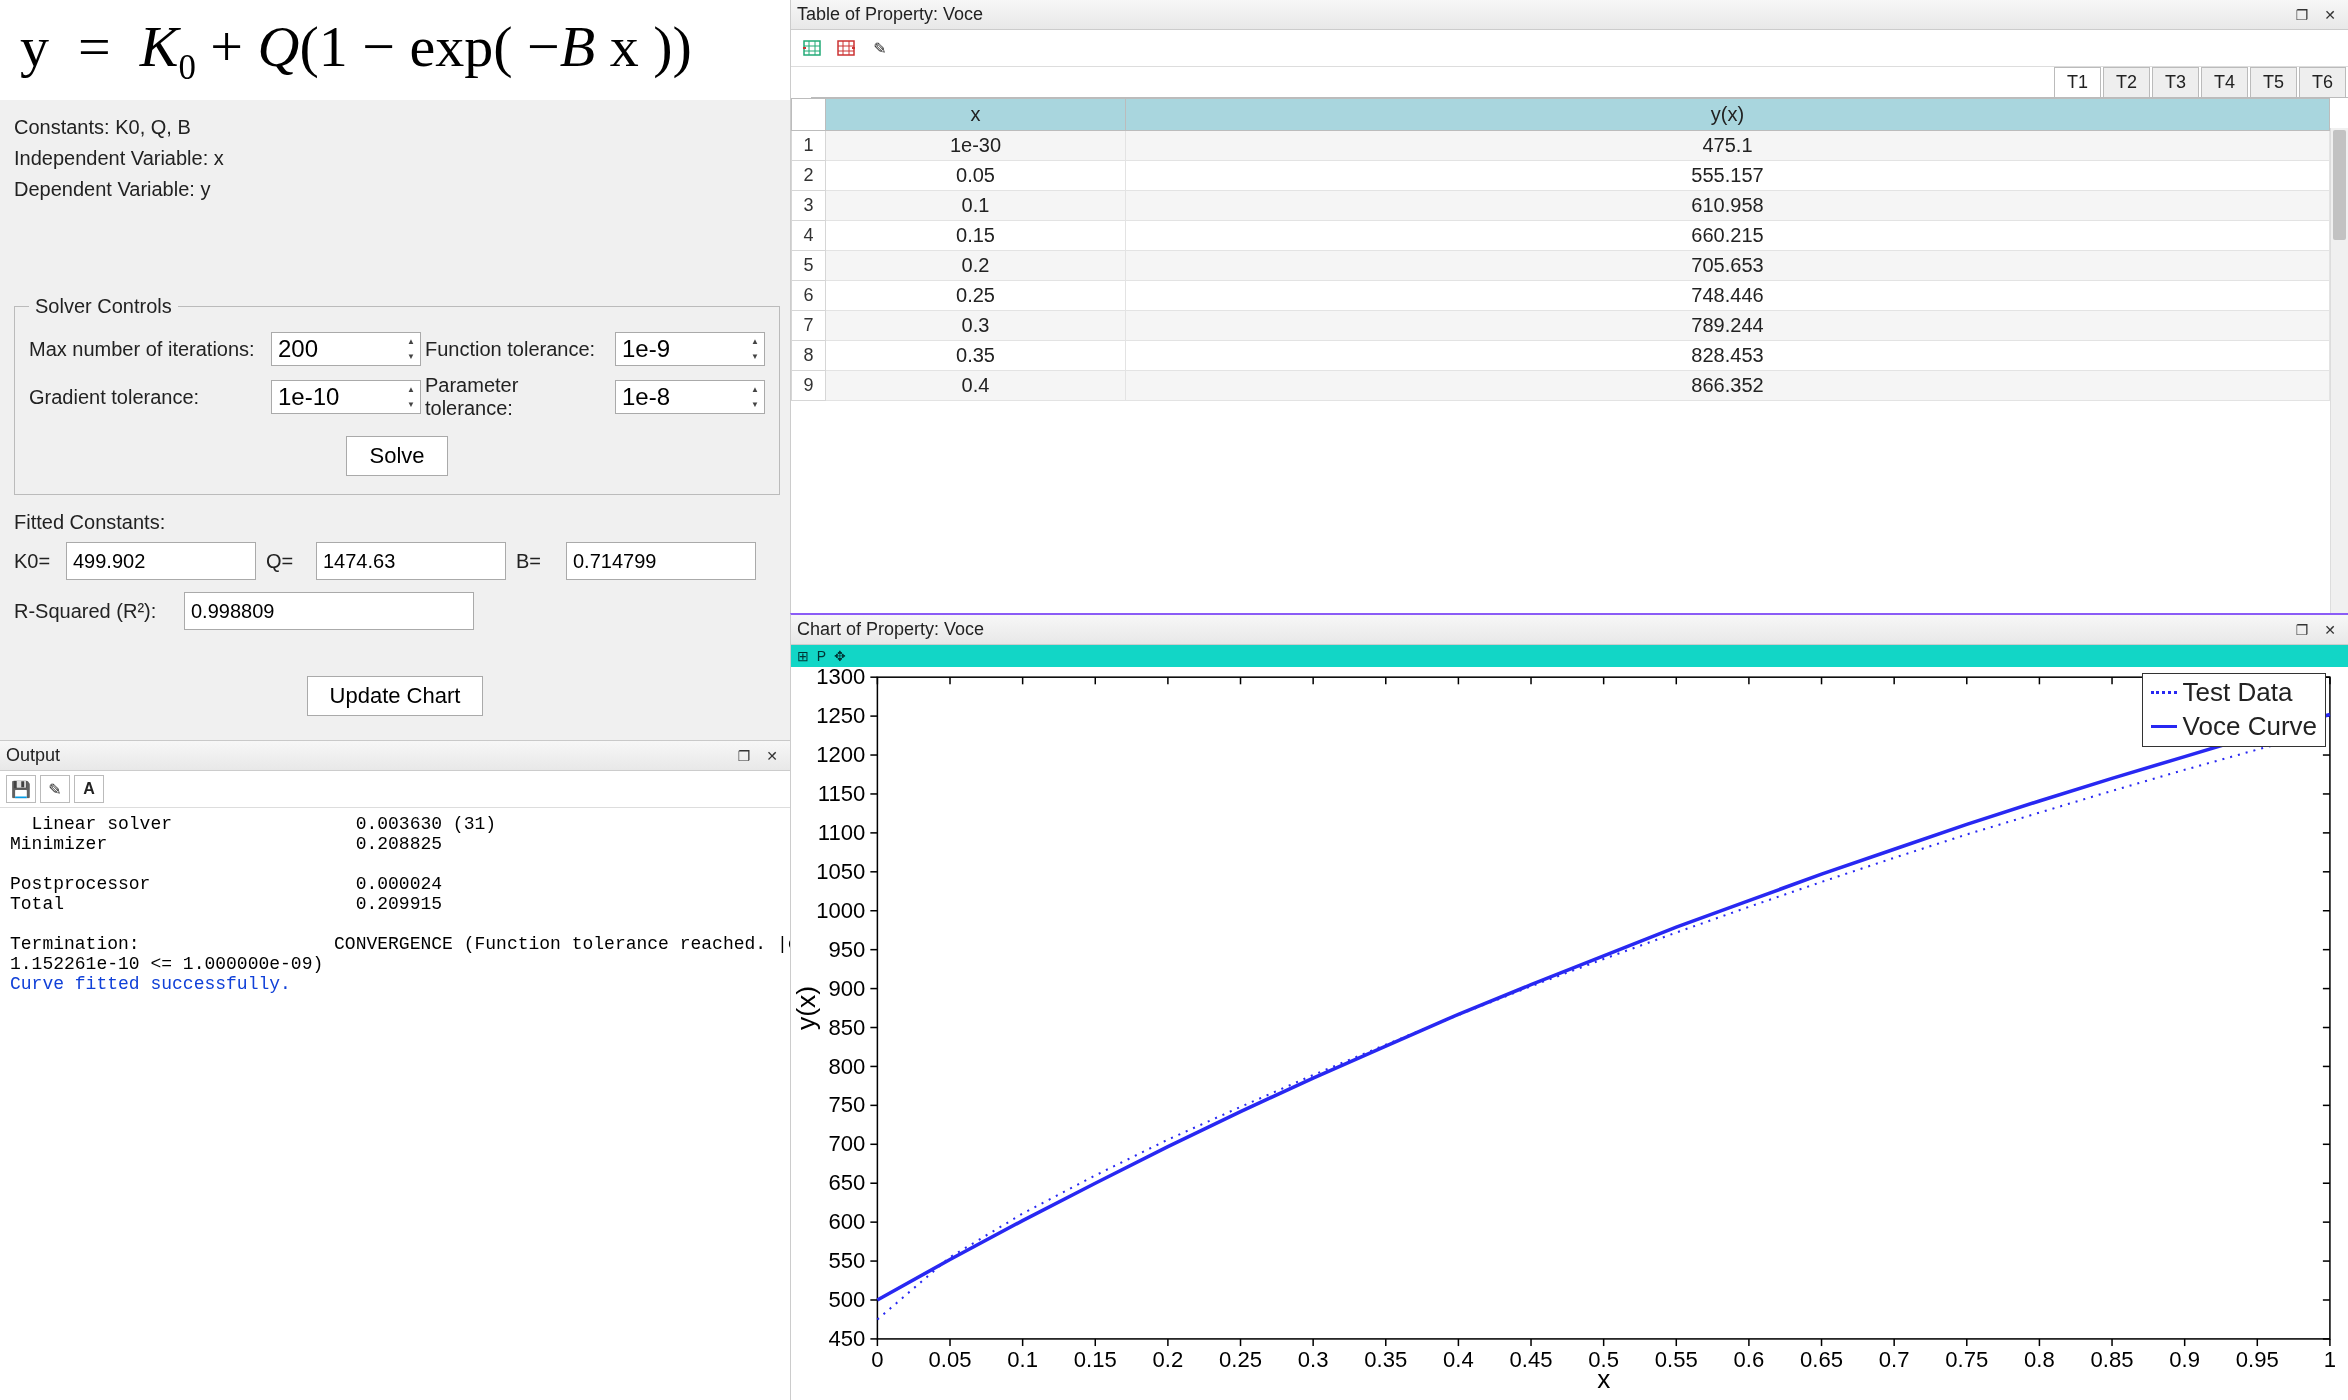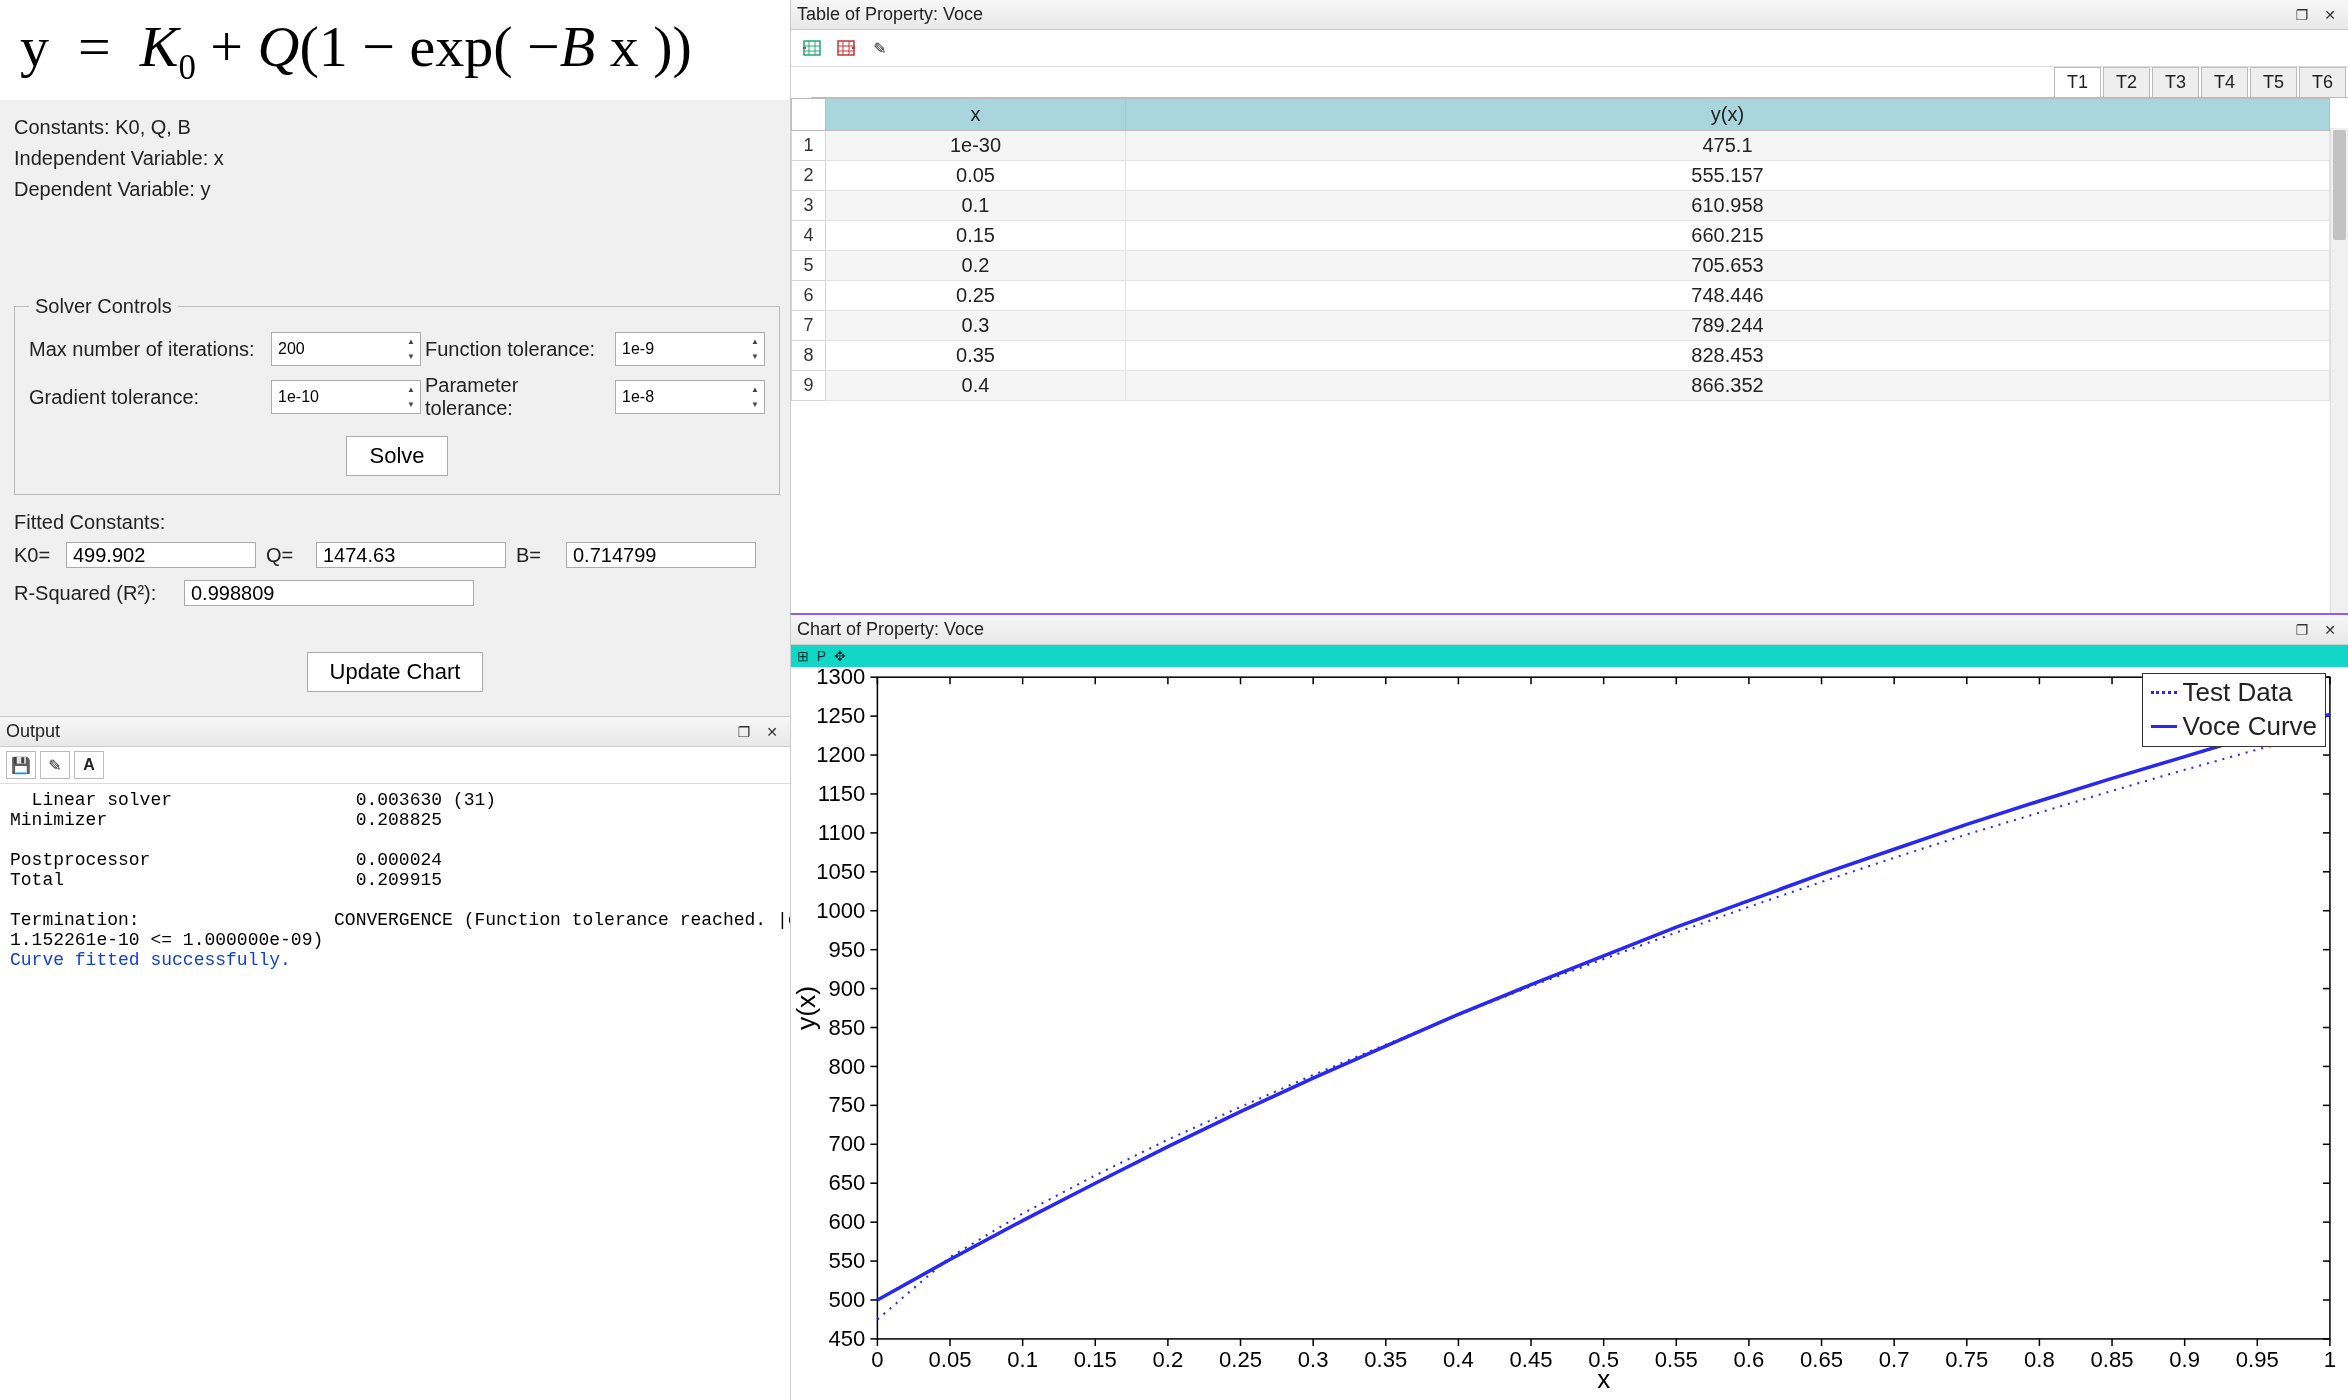--- a/index.html
+++ b/index.html
@@ -51,21 +51,21 @@
     align-items: center;
     gap: 6px 4px;
     margin-bottom: 8px;
   }
   .spin {
     position: relative;
   }
   .spin input {
     width: 100%;
     height: 34px;
-    font-size: 16px;
+    font-size: 24px;
     padding: 2px 22px 2px 6px;
     border: 1px solid #aaa;
     background: #fff;
   }
   .spin .arrows {
     position: absolute;
     right: 2px; top: 2px;
     width: 16px; height: 30px;
     display: flex; flex-direction: column;
     font-size: 8px; line-height: 15px; text-align: center;
@@ -83,21 +83,21 @@
   .solve-row, .update-row { text-align: center; margin-top: 16px; }
   .fitted-block { padding: 16px 14px 0 14px; }
   .fitted-row1 {
     display: grid;
     grid-template-columns: 42px 190px 40px 190px 40px 190px;
     gap: 6px 10px;
     align-items: center;
     margin-top: 8px;
   }
   .fitted-row1 input, .rsq input {
-    width: 100%; height: 26px; font-size: 20px;
+    width: 100%; height: 38px; font-size: 20px;
     padding: 2px 6px; border: 1px solid #aaa; background: #fff;
   }
   .rsq { display: grid; grid-template-columns: 160px 290px; gap: 10px; align-items: center; margin-top: 12px; }
   .update-row { margin-top: 46px; }
 
   
   .output-panel {
     border-top: 1px solid #c9c9c9;
     margin-top: 24px;
     display: flex;

